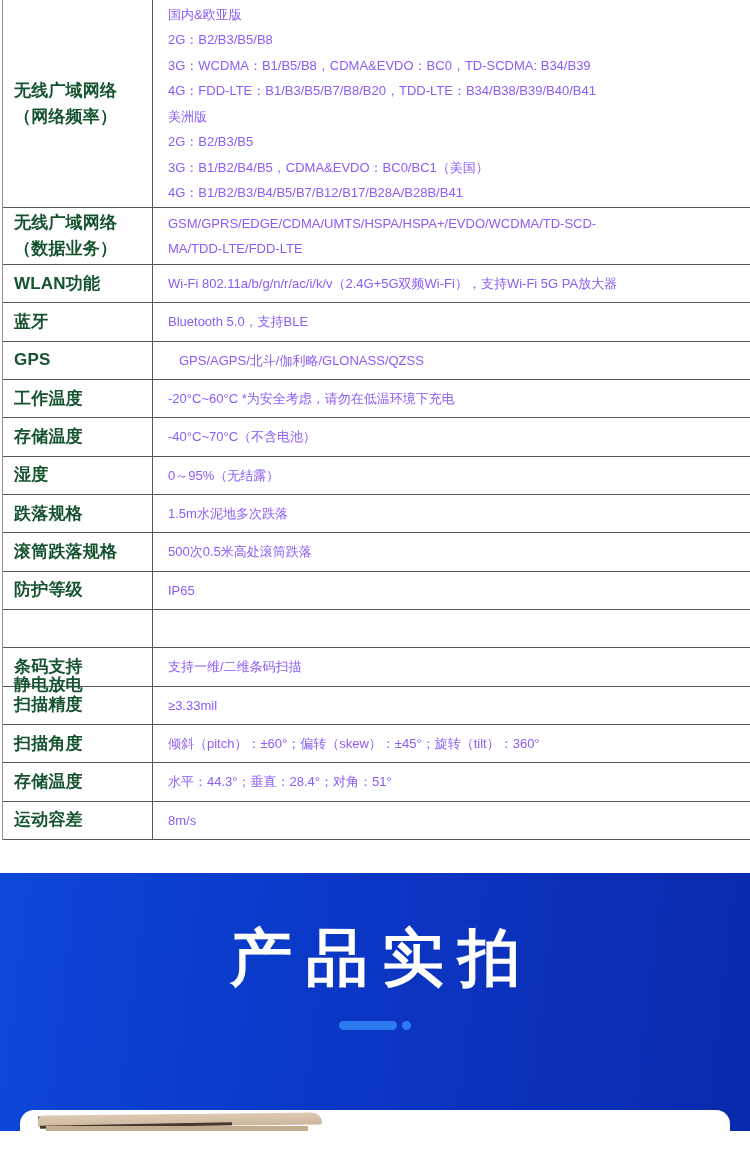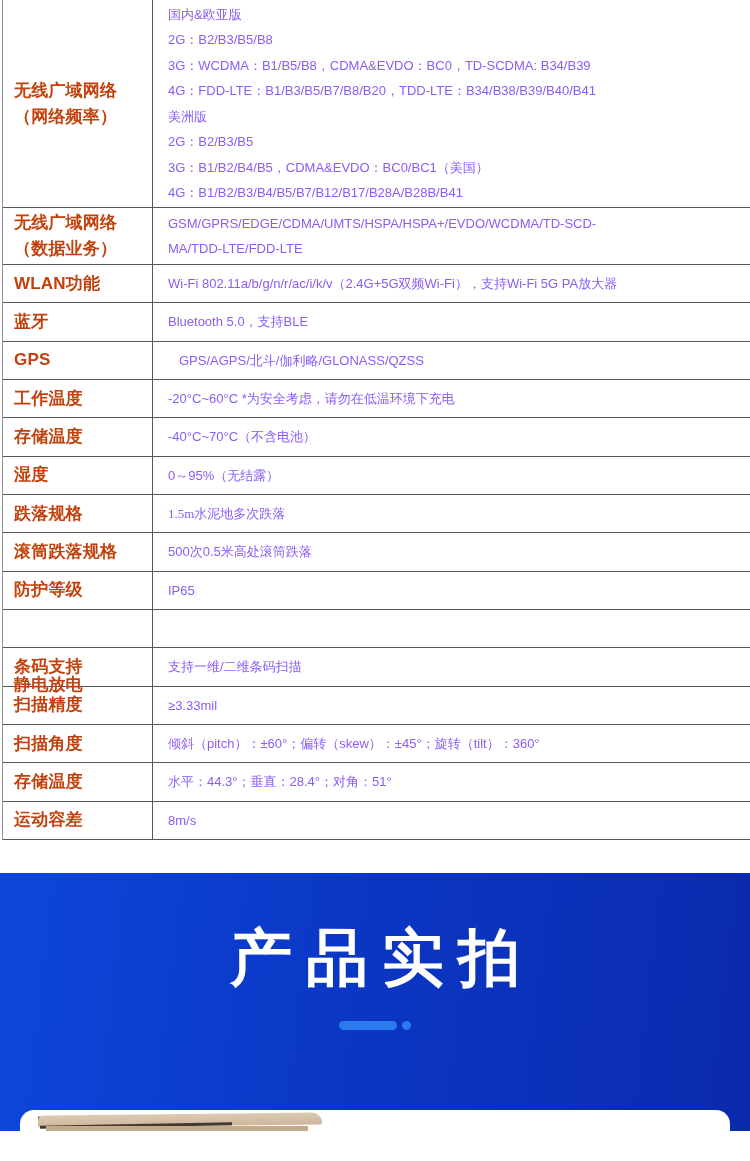--- a/index.html
+++ b/index.html
@@ -17,21 +17,21 @@
   .spec-row{
     display:flex;box-sizing:border-box;
     border-bottom:1px solid #56585c;
     align-items:stretch;background:#ffffff;
   }
   .spec-label{
     width:150px;flex:0 0 150px;box-sizing:border-box;
     border-right:1px solid #56585c;
     display:flex;flex-direction:column;justify-content:center;
     padding-left:11px;
-    font-size:17px;font-weight:bold;color:#c2410c;
+    font-size:17px;font-weight:bold;color:#14532d;
     line-height:26px;letter-spacing:.2px;
   }
   .spec-value{
     flex:1;display:flex;flex-direction:column;justify-content:center;
     padding-left:15px;padding-right:6px;box-sizing:border-box;
     font-size:13px;color:#8b5cf6;line-height:25.5px;
     white-space:nowrap;overflow:hidden;
   }
   .cell-line{white-space:nowrap;}
   
@@ -146,21 +146,21 @@
         </div>
       </div>
       <div class="spec-row" style="height: 38.33px;">
         <div class="spec-label">
           <div class="cell-line">湿度</div>
         </div>
         <div class="spec-value">
           <div class="cell-line">0～95%（无结露）</div>
         </div>
       </div>
-      <div class="spec-row" style="height: 38.33px; font-family: Liberation Serif, serif;">
+      <div class="spec-row" style="height: 38.33px;">
         <div class="spec-label">
           <div class="cell-line">跌落规格</div>
         </div>
         <div class="spec-value">
           <div class="cell-line">1.5m水泥地多次跌落</div>
         </div>
       </div>
       <div class="spec-row" style="height: 38.33px;">
         <div class="spec-label">
           <div class="cell-line">滚筒跌落规格</div>

